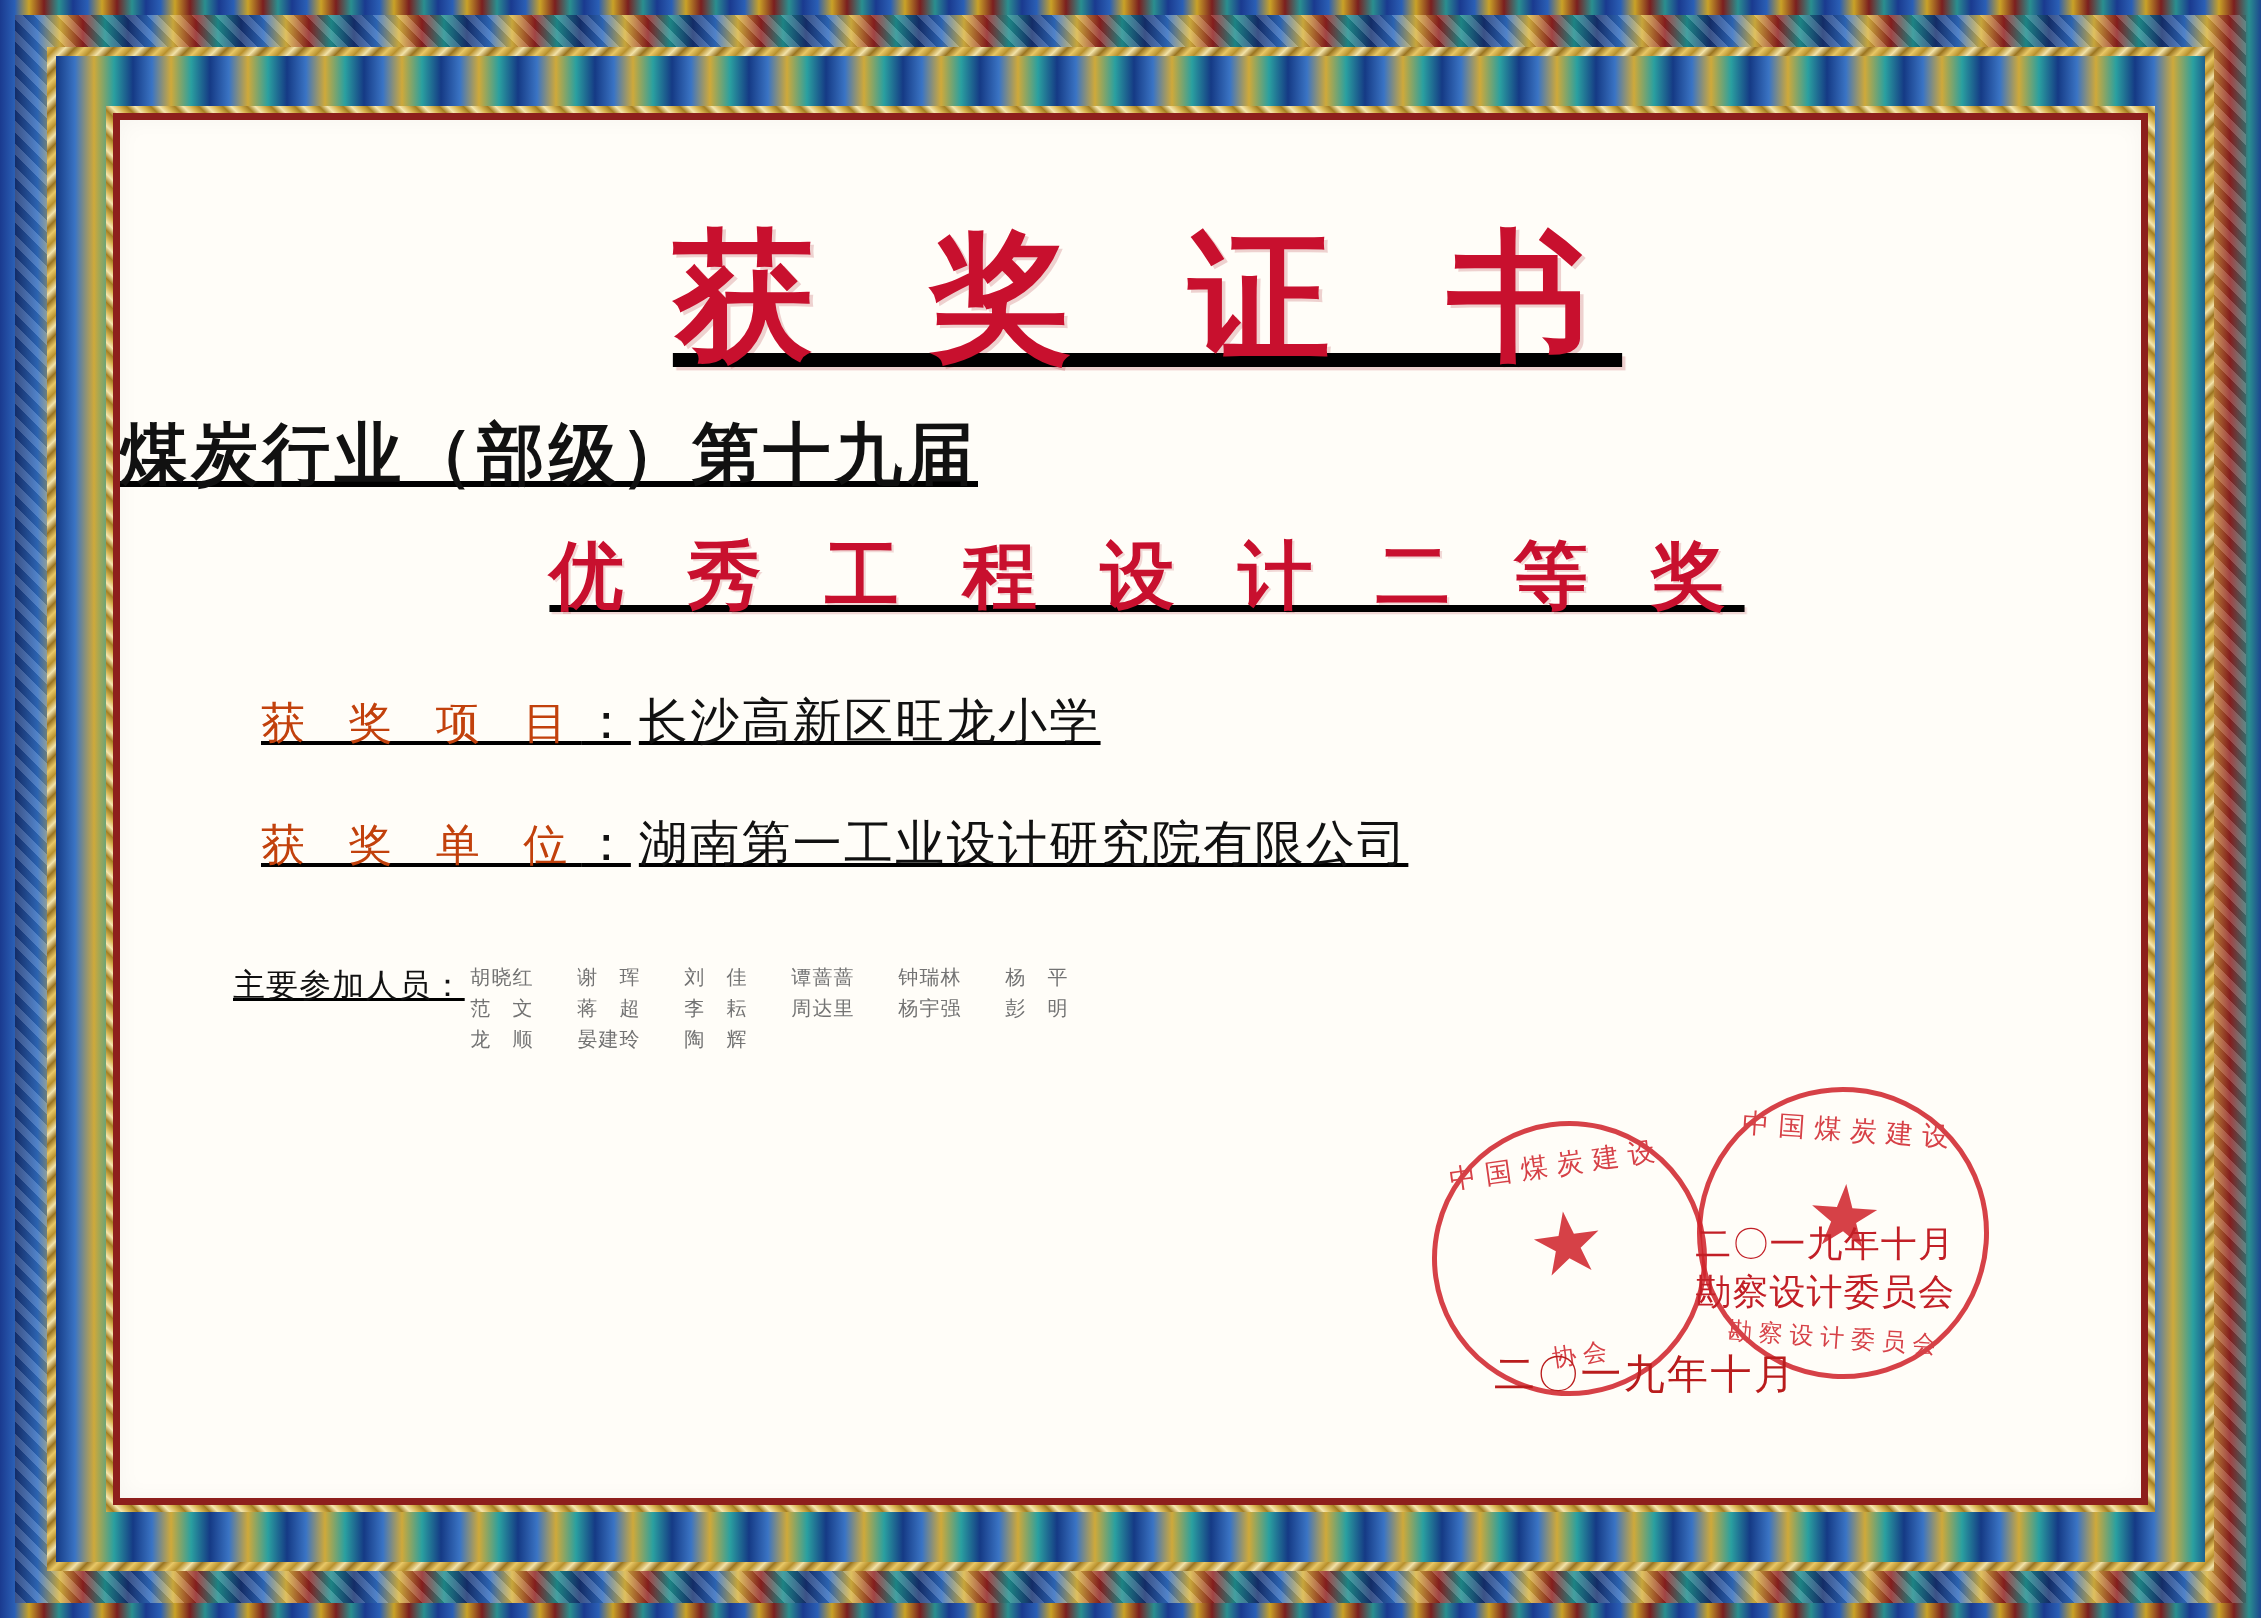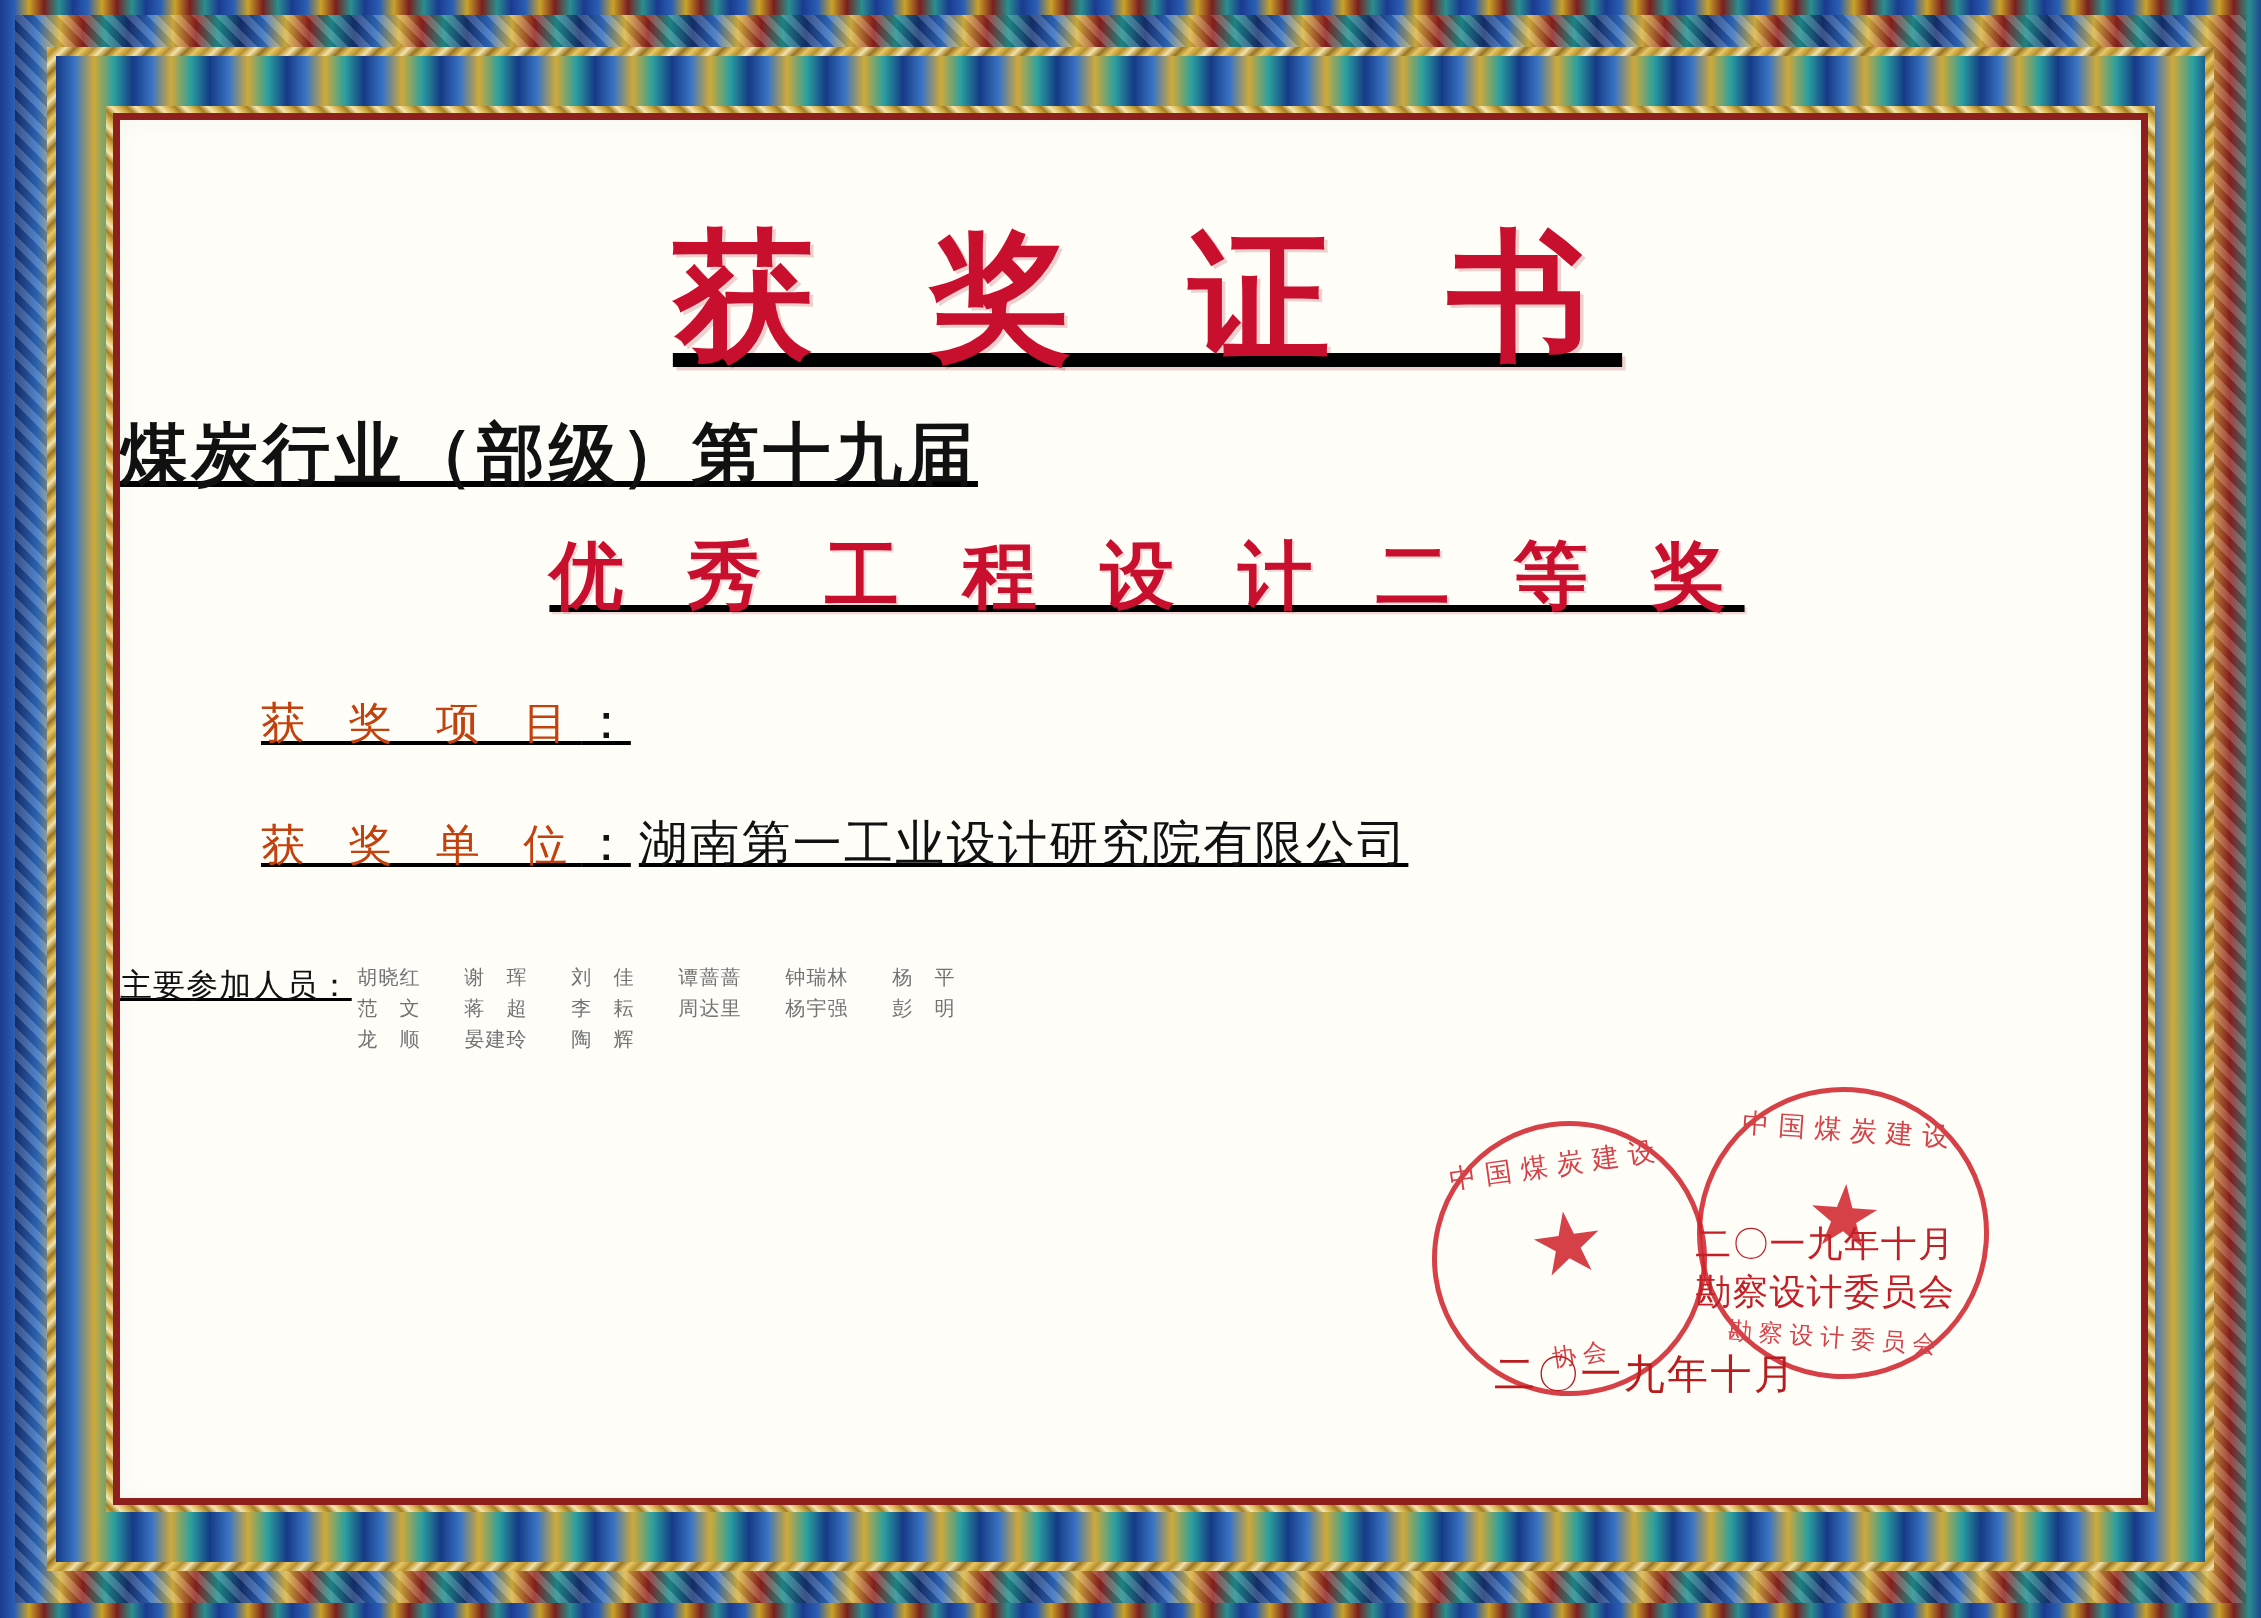--- a/index.html
+++ b/index.html
@@ -157,20 +157,21 @@
     color: #111111;
     letter-spacing: 2.3px;
     white-space: nowrap;
   }
 
   
   .participants {
     display: flex;
     align-items: flex-start;
     margin-top: 85px;
+    padding-left: 113px;
   }
   .participants-label {
     font-family: "DejaVu Serif", serif;
     font-size: 32px;
     color: #111111;
     letter-spacing: 1.1px;
     white-space: nowrap;
     padding-top: 2.3px;
   }
   .participants-lines {
@@ -309,20 +310,21 @@
 
       <div class="title-main">获 奖 证 书</div>
 
       <div class="subtitle-1">煤炭行业（部级）第十九届</div>
 
       <div class="subtitle-2">优 秀 工 程 设 计 二 等 奖</div>
 
       <div class="field-row">
         <span class="field-label">获 奖 项 目</span>
         <span class="field-colon">：</span>
+        <span class="field-value">长沙高新区旺龙小学</span>
       </div>
 
       <div class="field-row second">
         <span class="field-label">获 奖 单 位</span>
         <span class="field-colon">：</span>
         <span class="field-value">湖南第一工业设计研究院有限公司</span>
       </div>
 
       <div class="participants">
         <span class="participants-label">主要参加人员：</span>

